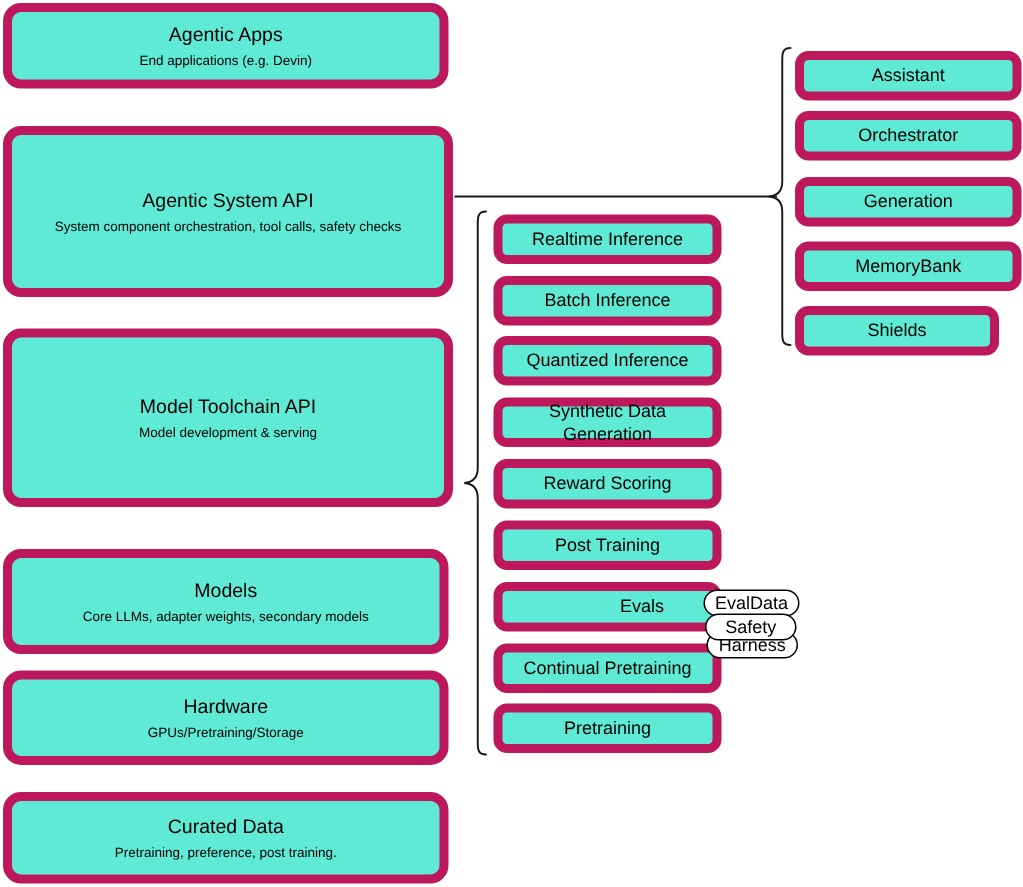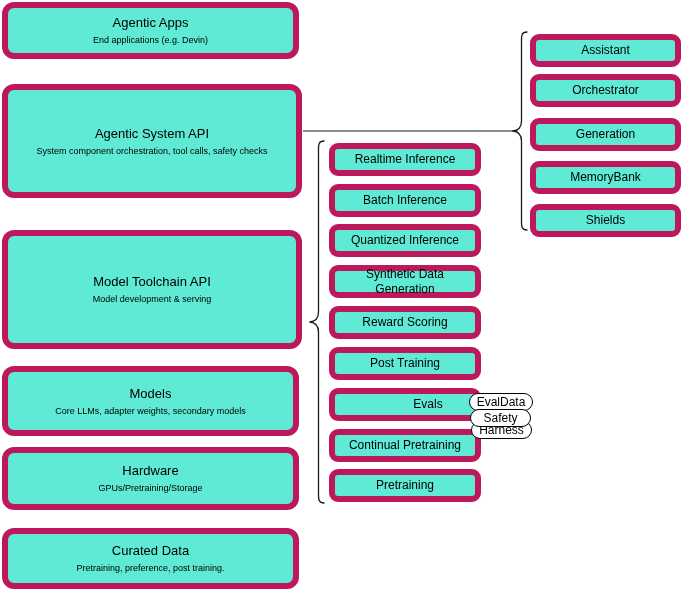--- a/index.html
+++ b/index.html
@@ -101,21 +101,21 @@
   <div class="node layer" style="left:2px; top:2px; width:297px; height:57px;">
     <div class="title">Agentic Apps</div>
     <div class="subtitle">End applications (e.g. Devin)</div>
   </div>
 
   <div class="node layer" style="left:2px; top:84px; width:300px; height:114px;">
     <div class="title">Agentic System API</div>
     <div class="subtitle">System component orchestration, tool calls, safety checks</div>
   </div>
 
-  <div class="node layer" style="left:2px; top:230px; width:300px; height:119px;">
+  <div class="node layer" style="left:2px; top:219px; width:300px; height:119px;">
     <div class="title">Model Toolchain API</div>
     <div class="subtitle">Model development &amp; serving</div>
   </div>
 
   <div class="node layer" style="left:2px; top:366px; width:297px; height:70px;">
     <div class="title">Models</div>
     <div class="subtitle">Core LLMs, adapter weights, secondary models</div>
   </div>
 
   <div class="node layer" style="left:2px; top:447px; width:297px; height:63px;">
@@ -171,17 +171,17 @@
   </div>
   <div class="node capability" style="left:530px; top:74px; width:151px; height:33px;align-items:center;">
     <span>Orchestrator</span>
   </div>
   <div class="node capability" style="left:530px; top:118px; width:151px; height:33px;">
     <span>Generation</span>
   </div>
   <div class="node capability" style="left:530px; top:161px; width:151px; height:33px;">
     <span>MemoryBank</span>
   </div>
-  <div class="node capability" style="left:530px; top:204px; width:151px; height:33px;">
+  <div class="node capability" style="left:530px; top:204px; width:136px; height:33px;">
     <span>Shields</span>
   </div>
 
 </div>
 
 </body></html>

